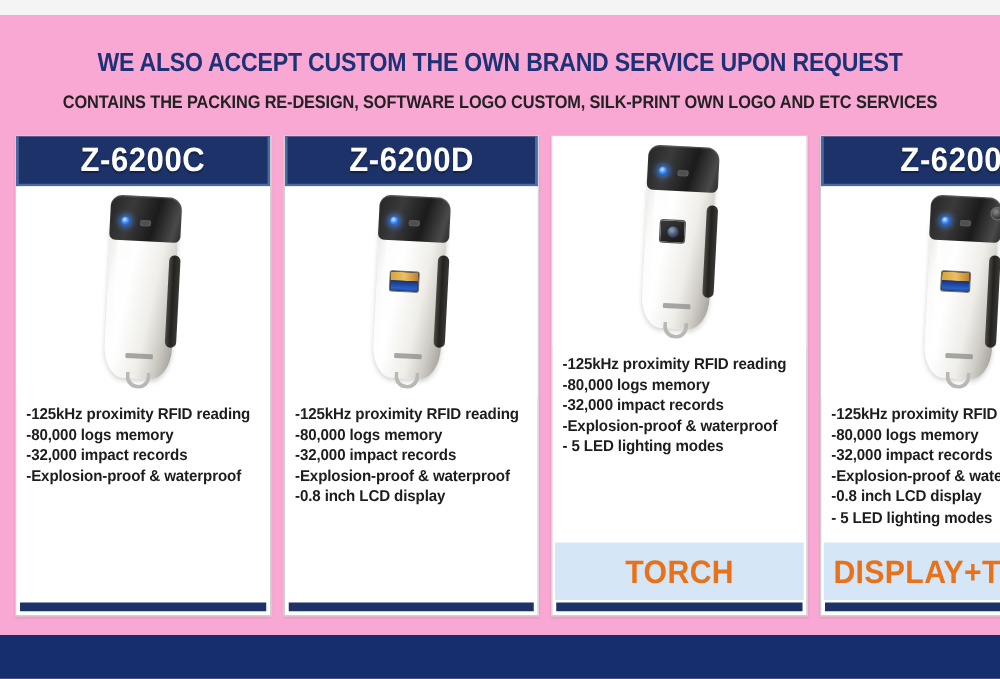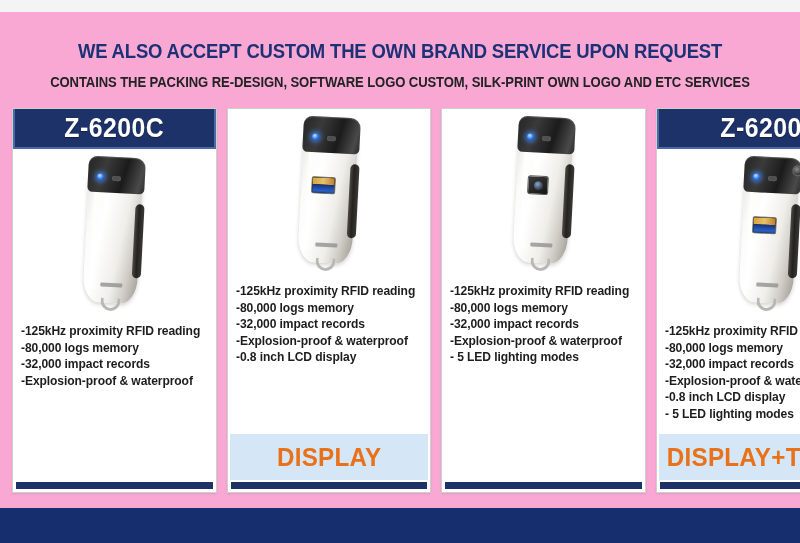--- a/index.html
+++ b/index.html
@@ -245,20 +245,23 @@
       <div class="features">
         <div class="feat">-125kHz proximity RFID reading</div>
         <div class="feat">-80,000 logs memory</div>
         <div class="feat">-32,000 impact records</div>
         <div class="feat">-Explosion-proof &amp; waterproof</div>
       </div>
       <div class="card-foot"></div>
     </div>
 
     <div class="card">
+      <div class="card-head">
+        <span class="model">Z-6200D</span>
+      </div>
       <div class="photo">
         <div class="device">
           <div class="dev-body"></div>
           <div class="dev-cap"></div>
           <div class="dev-led"></div>
           <div class="dev-ir"></div>
           <div class="dev-grip"></div>
           <div class="dev-screen">
             <div class="s-top"></div>
               <div class="s-bot"></div>
@@ -267,23 +270,20 @@
           <div class="dev-loop"></div>
         </div>
       </div>
       <div class="features">
         <div class="feat">-125kHz proximity RFID reading</div>
         <div class="feat">-80,000 logs memory</div>
         <div class="feat">-32,000 impact records</div>
         <div class="feat">-Explosion-proof &amp; waterproof</div>
         <div class="feat">-0.8 inch LCD display</div>
       </div>
-      <div class="tagband">
-        <span class="tag">DISPLAY</span>
-      </div>
       <div class="card-foot"></div>
     </div>
 
     <div class="card">
       <div class="photo">
         <div class="device">
           <div class="dev-body"></div>
           <div class="dev-cap"></div>
           <div class="dev-led"></div>
           <div class="dev-ir"></div>
@@ -292,20 +292,23 @@
           <div class="dev-brand"></div>
           <div class="dev-loop"></div>
         </div>
       </div>
       <div class="features">
         <div class="feat">-125kHz proximity RFID reading</div>
         <div class="feat">-80,000 logs memory</div>
         <div class="feat">-32,000 impact records</div>
         <div class="feat">-Explosion-proof &amp; waterproof</div>
         <div class="feat">- 5 LED lighting modes</div>
+      </div>
+      <div class="tagband">
+        <span class="tag">TORCH</span>
       </div>
       <div class="card-foot"></div>
     </div>
 
     <div class="card">
       <div class="card-head">
         <span class="model">Z-6200X</span>
       </div>
       <div class="photo">
         <div class="device">

